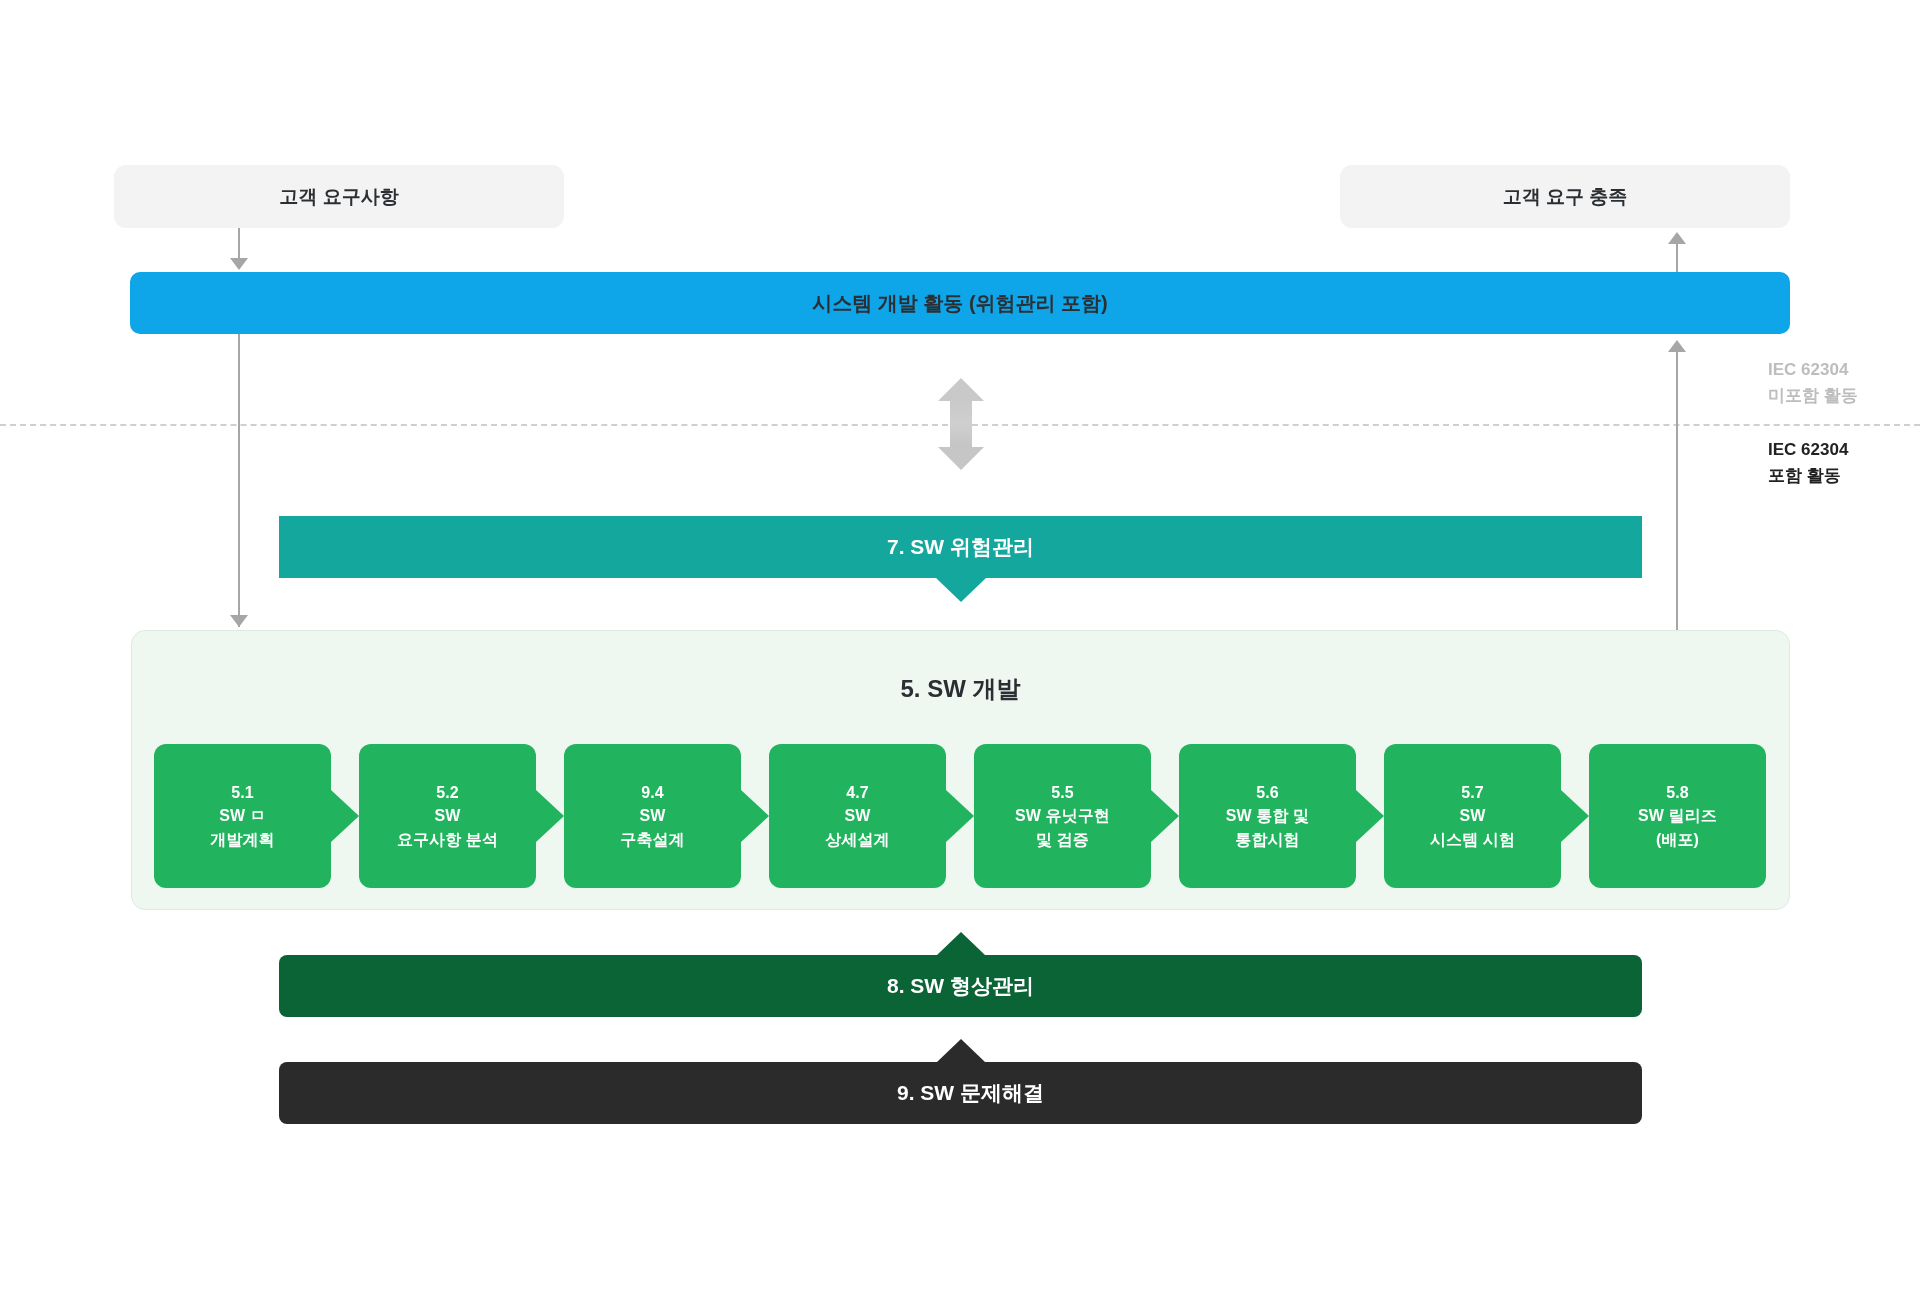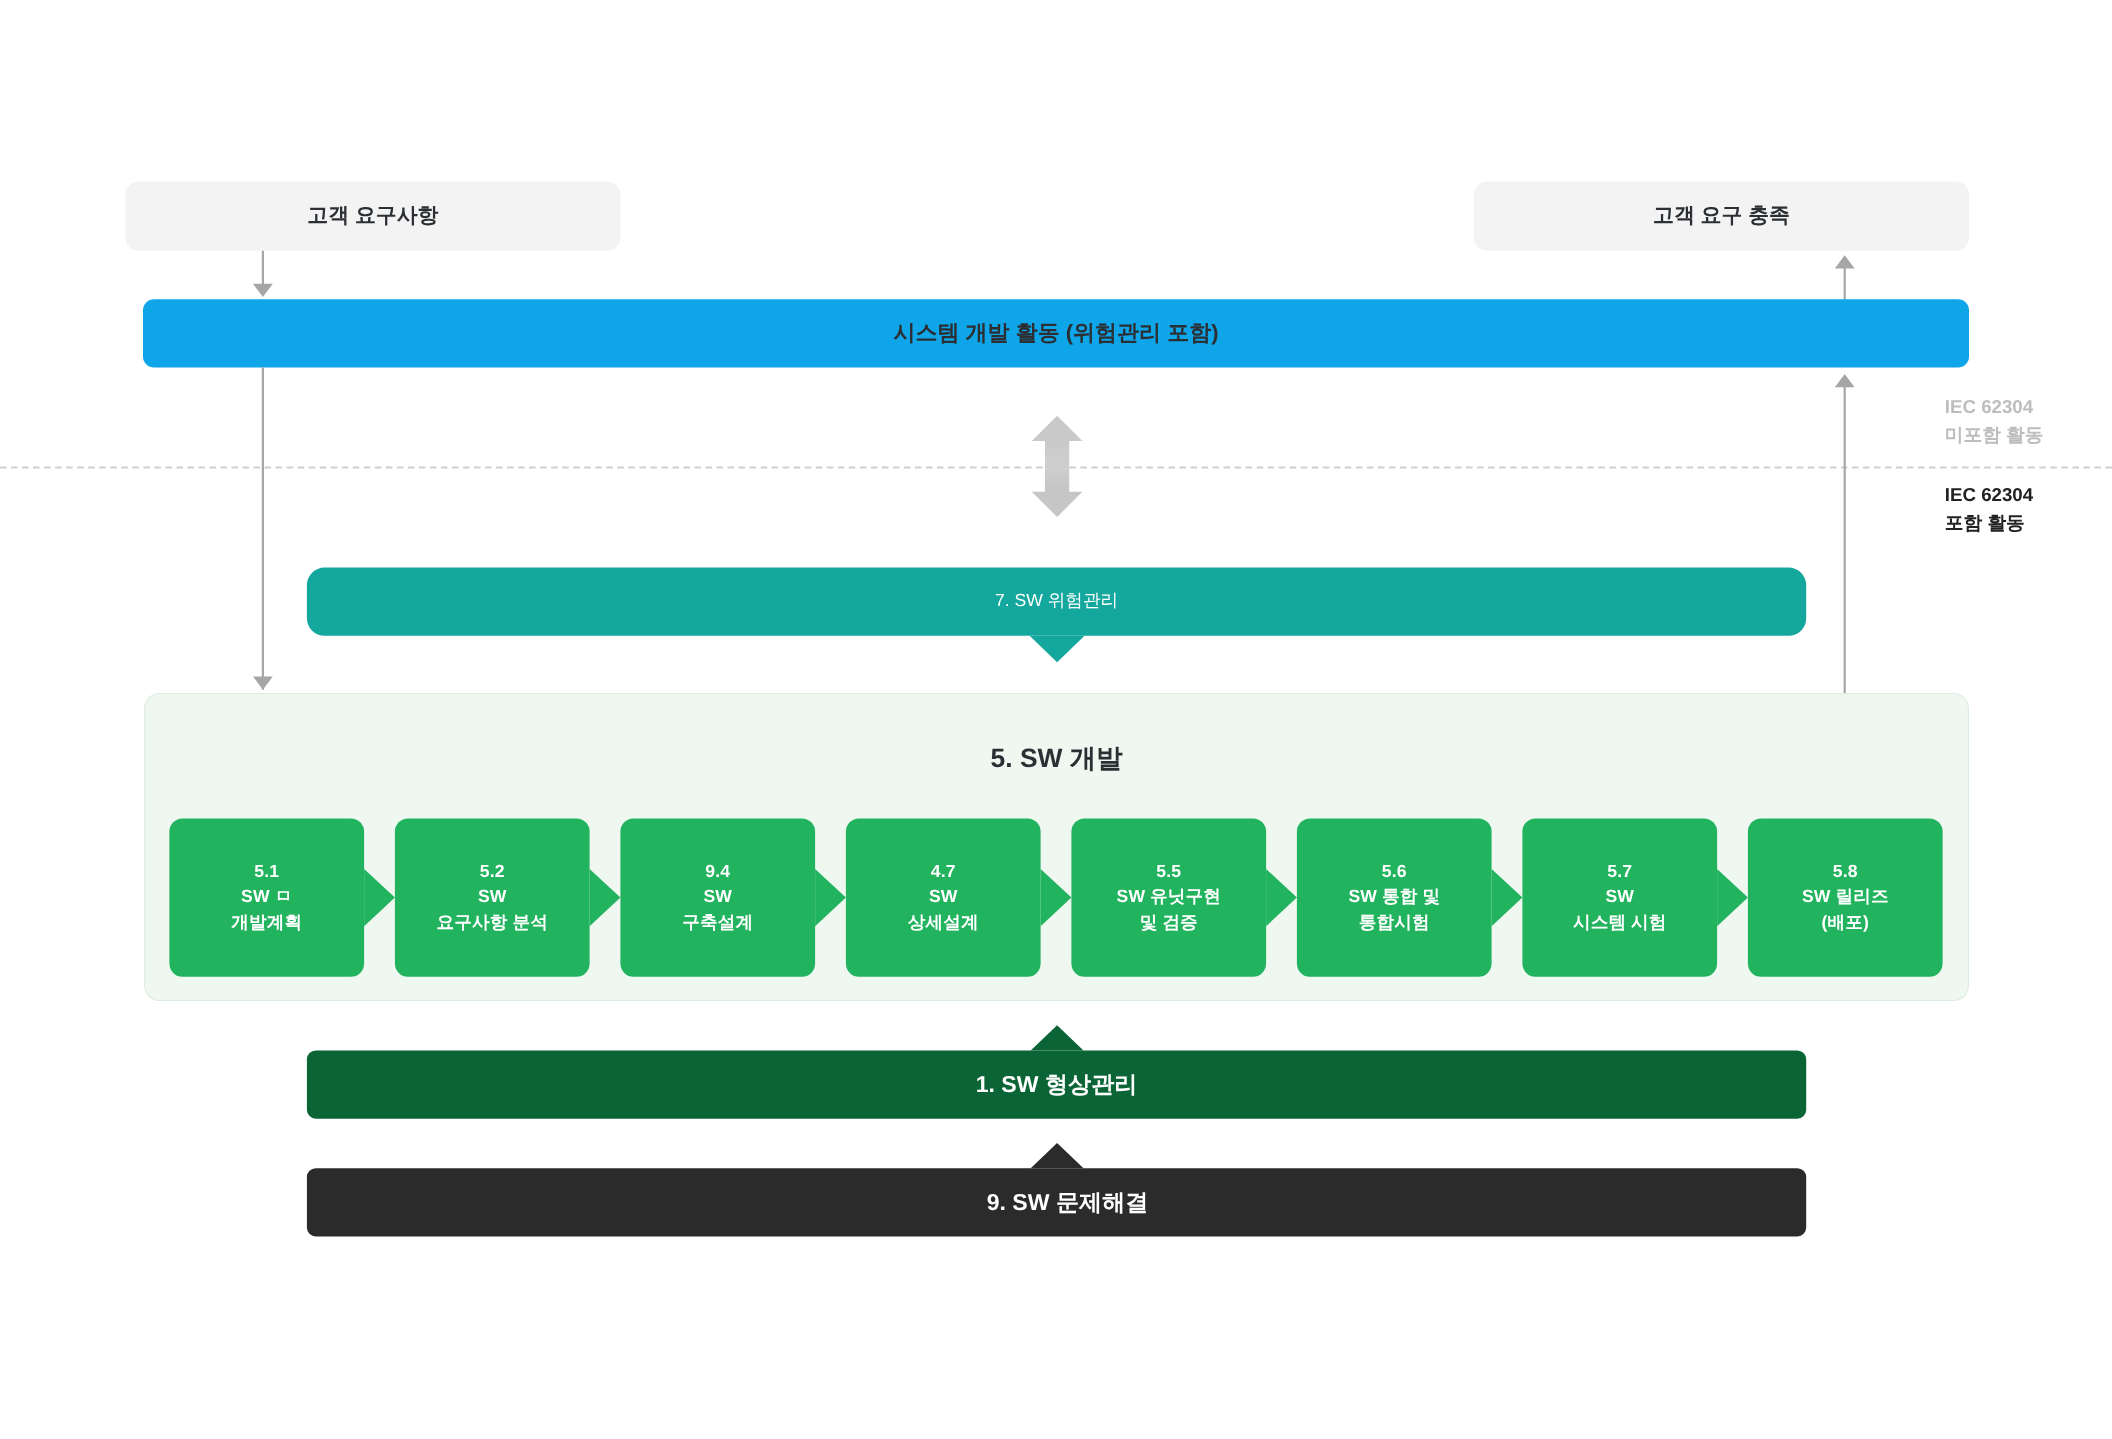--- a/index.html
+++ b/index.html
@@ -32,23 +32,23 @@
     background: #0ea5e9;
     color: #2b2f33;
     font-size: 20px;
     font-weight: 700;
     border-radius: 10px;
   }
 
   .teal-bar {
     background: #14a79d;
     color: #ffffff;
-    font-size: 16px;
-    font-weight: 400;
-    border-radius: 16px;
+    font-size: 21px;
+    font-weight: 700;
+    border-radius: 0;
   }
   .teal-bar .tip {
     position: absolute;
     left: 50%; bottom: -24px; transform: translateX(-50%);
     width: 0; height: 0;
     border-left: 25px solid transparent;
     border-right: 25px solid transparent;
     border-top: 24px solid #14a79d;
   }
 
@@ -246,21 +246,21 @@
 
     <div class="step" style="left:1457px; top:113px; width:177px; height:144px;">
       <span class="num">5.8</span>
       <span class="l1">SW 릴리즈</span>
       <span class="l2">(배포)</span>
     </div>
   </div>
 
   <div class="bar-bottom" style="left:279px; top:955px; width:1363px; height:62px; background:#0a6435; color:#0a6435;">
     <span class="uptip"></span>
-    <span style="color:#fff;">1. SW 형상관리</span>
+    <span style="color:#fff;">8. SW 형상관리</span>
   </div>
 
   <div class="bar-bottom" style="left:279px; top:1062px; width:1363px; height:62px; background:#2b2b2b; color:#2b2b2b;padding-left:20px;">
     <span class="uptip"></span>
     <span style="color:#fff;">9. SW 문제해결</span>
   </div>
 
 </div>
 
 </body></html>

